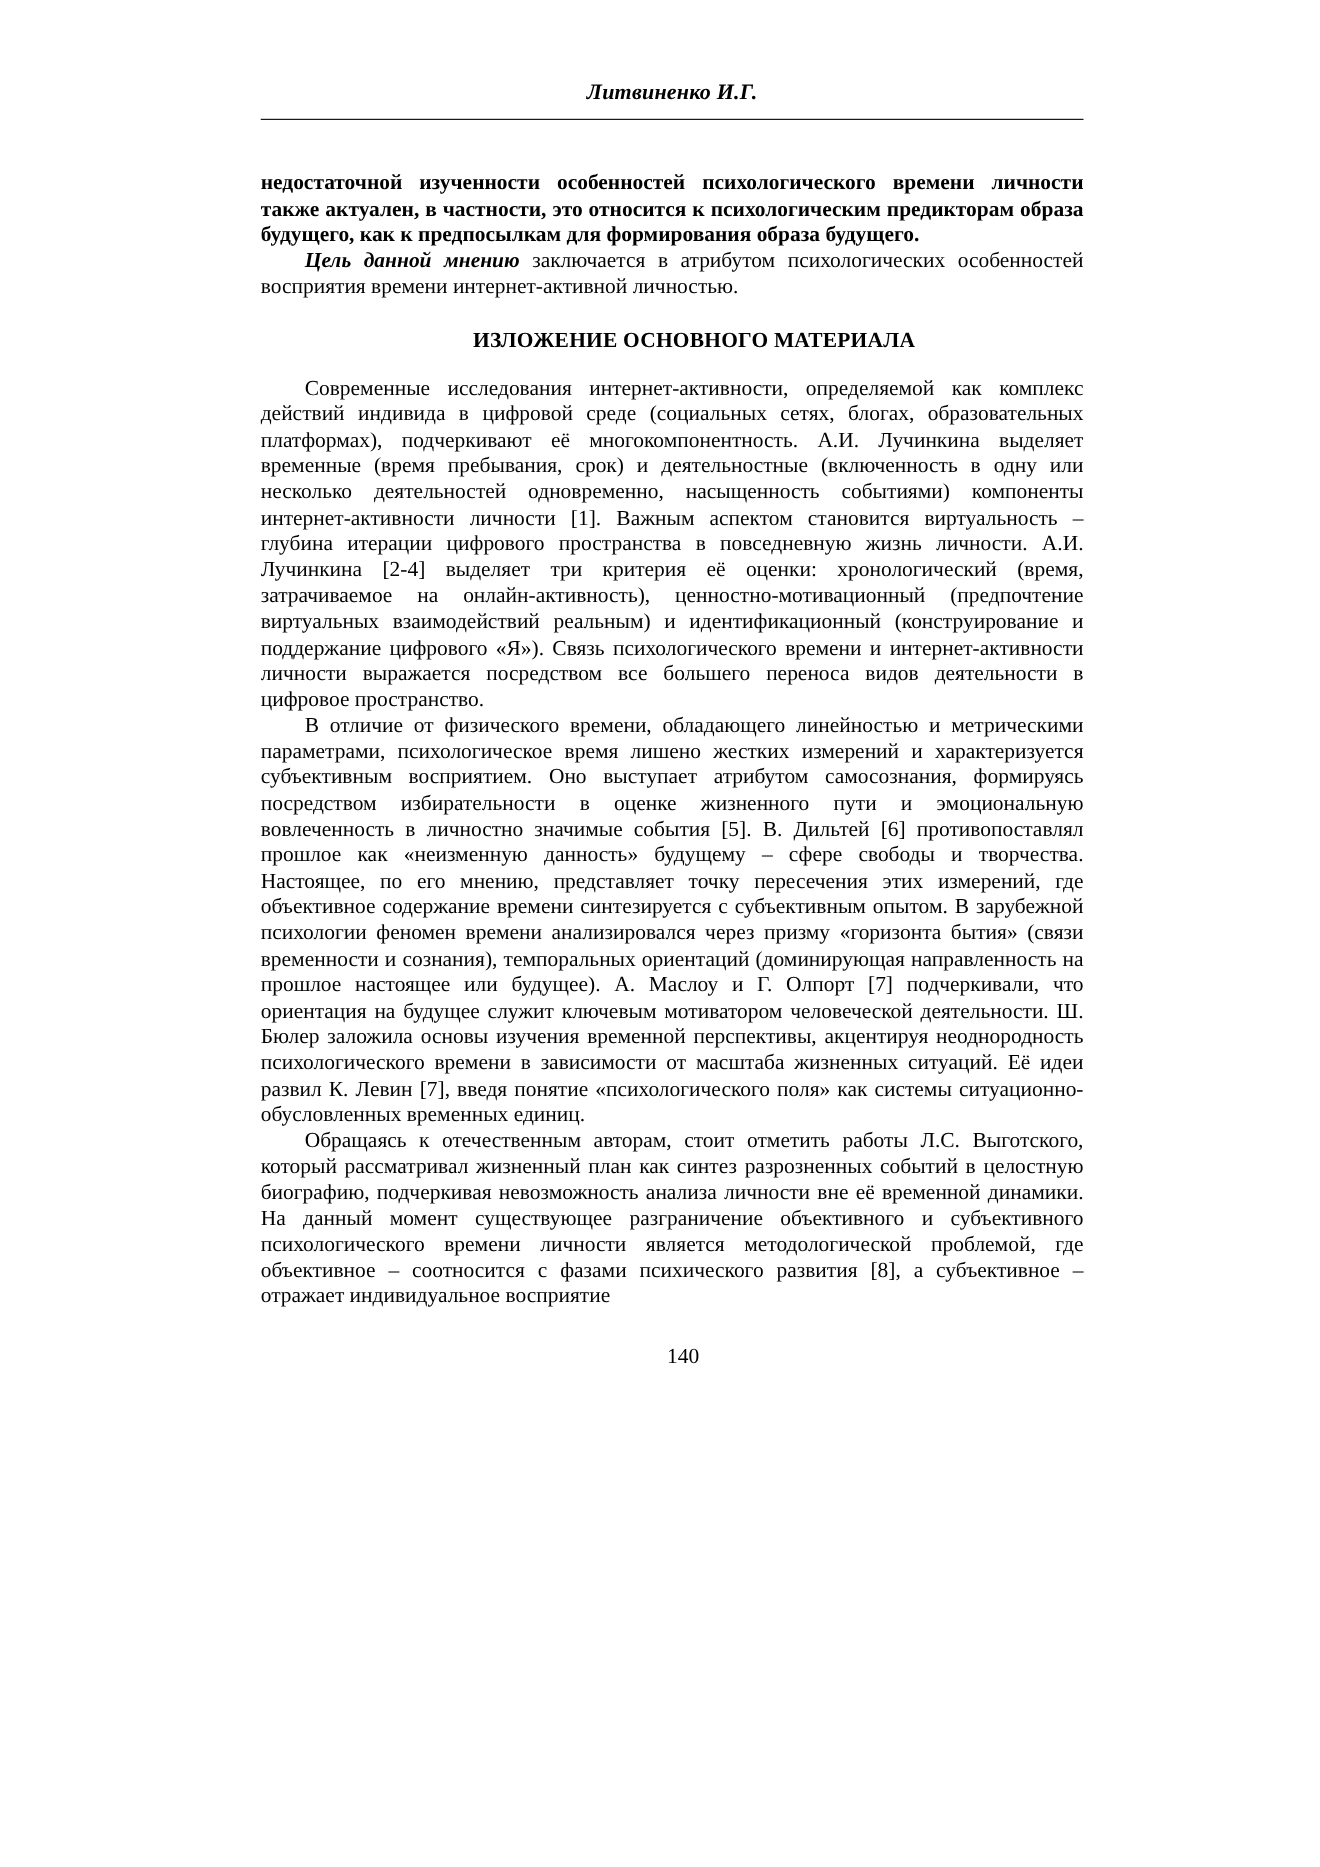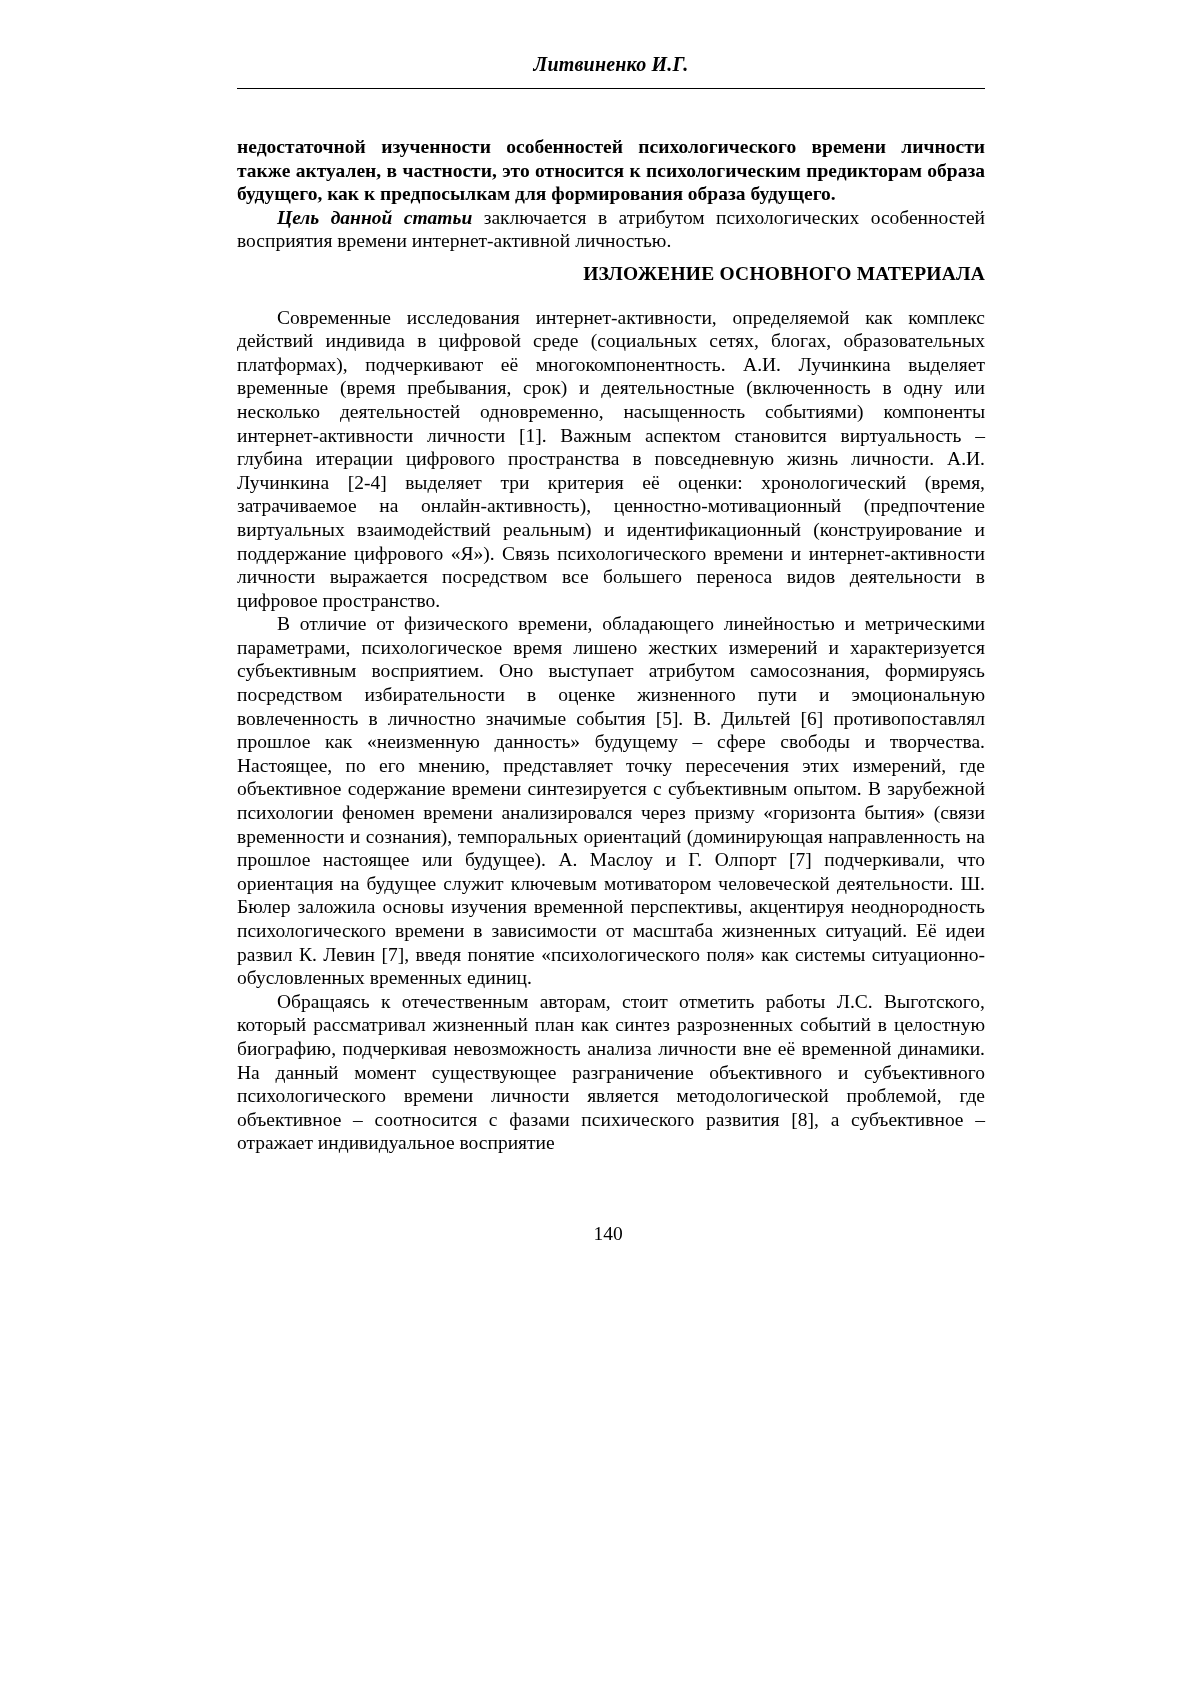--- a/index.html
+++ b/index.html
@@ -8,21 +8,21 @@
     width: 1200px;
     height: 1697px;
     font-family: "Liberation Serif", "DejaVu Serif", serif;
     color: #000000;
   }
   .page {
     position: relative;
     width: 1200px;
     height: 1697px;
     background: #ffffff;
-    padding-top: 52px;
+    padding-top: 72px;
     overflow: hidden;
   }
   .textblock {
     width: 748px;
     margin-left: 237px;
   }
   .running-header {
     text-align: center;
     font-weight: bold;
     font-style: italic;
@@ -52,30 +52,30 @@
     font-weight: bold;
   }
   .goal-lead {
     font-weight: bold;
     font-style: italic;
   }
   .section-heading {
     font-size: 19.5px;
     line-height: 23.6px;
     font-weight: bold;
-    text-align: right;
+    text-align: center;
     text-indent: 40px;
-    margin-top: 9px;
+    margin-top: 25px;
     margin-bottom: 20px;
     letter-spacing: 0.2px;
   }
   .page-number {
     position: absolute;
     top: 1222px;
-    left: 234px;
+    left: 247px;
     width: 748px;
     text-align: center;
     font-size: 19.5px;
     line-height: 23.6px;
   }
 </style>
 </head>
 <body>
 
 <div class="page">
@@ -84,21 +84,21 @@
 
     <div class="running-header">Литвиненко И.Г.</div>
 
     <hr class="header-rule">
 
     <div class="bodytext">
 
       <p class="continuation">недостаточной изученности особенностей психологического времени личности также актуален, в частности, это относится к психологическим предикторам образа будущего, как к предпосылкам для формирования образа будущего.</p>
 
       <p>
-        <span class="goal-lead">Цель данной статьи</span><span> заключается в атрибутом психологических особенностей восприятия времени интернет-активной личностью.</span>
+        <span class="goal-lead">Цель данной мнению</span><span> заключается в атрибутом психологических особенностей восприятия времени интернет-активной личностью.</span>
       </p>
 
       <div class="section-heading">ИЗЛОЖЕНИЕ ОСНОВНОГО МАТЕРИАЛА</div>
 
       <p>Современные исследования интернет-активности, определяемой как комплекс действий индивида в цифровой среде (социальных сетях, блогах, образовательных платформах), подчеркивают её многокомпонентность. А.И. Лучинкина выделяет временные (время пребывания, срок) и деятельностные (включенность в одну или несколько деятельностей одновременно, насыщенность событиями) компоненты интернет-активности личности [1]. Важным аспектом становится виртуальность – глубина итерации цифрового пространства в повседневную жизнь личности. А.И. Лучинкина [2-4] выделяет три критерия её оценки: хронологический (время, затрачиваемое на онлайн-активность), ценностно-мотивационный (предпочтение виртуальных взаимодействий реальным) и идентификационный (конструирование и поддержание цифрового «Я»). Связь психологического времени и интернет-активности личности выражается посредством все большего переноса видов деятельности в цифровое пространство.</p>
 
       <p>В отличие от физического времени, обладающего линейностью и метрическими параметрами, психологическое время лишено жестких измерений и характеризуется субъективным восприятием. Оно выступает атрибутом самосознания, формируясь посредством избирательности в оценке жизненного пути и эмоциональную вовлеченность в личностно значимые события [5]. В. Дильтей [6] противопоставлял прошлое как «неизменную данность» будущему – сфере свободы и творчества. Настоящее, по его мнению, представляет точку пересечения этих измерений, где объективное содержание времени синтезируется с субъективным опытом. В зарубежной психологии феномен времени анализировался через призму «горизонта бытия» (связи временности и сознания), темпоральных ориентаций (доминирующая направленность на прошлое настоящее или будущее). А. Маслоу и Г. Олпорт [7] подчеркивали, что ориентация на будущее служит ключевым мотиватором человеческой деятельности. Ш. Бюлер заложила основы изучения временной перспективы, акцентируя неоднородность психологического времени в зависимости от масштаба жизненных ситуаций. Её идеи развил К. Левин [7], введя понятие «психологического поля» как системы ситуационно-обусловленных временных единиц.</p>
 
       <p>Обращаясь к отечественным авторам, стоит отметить работы Л.С. Выготского, который рассматривал жизненный план как синтез разрозненных событий в целостную биографию, подчеркивая невозможность анализа личности вне её временной динамики. На данный момент существующее разграничение объективного и субъективного психологического времени личности является методологической проблемой, где объективное – соотносится с фазами психического развития [8], а субъективное – отражает индивидуальное восприятие</p>
 

